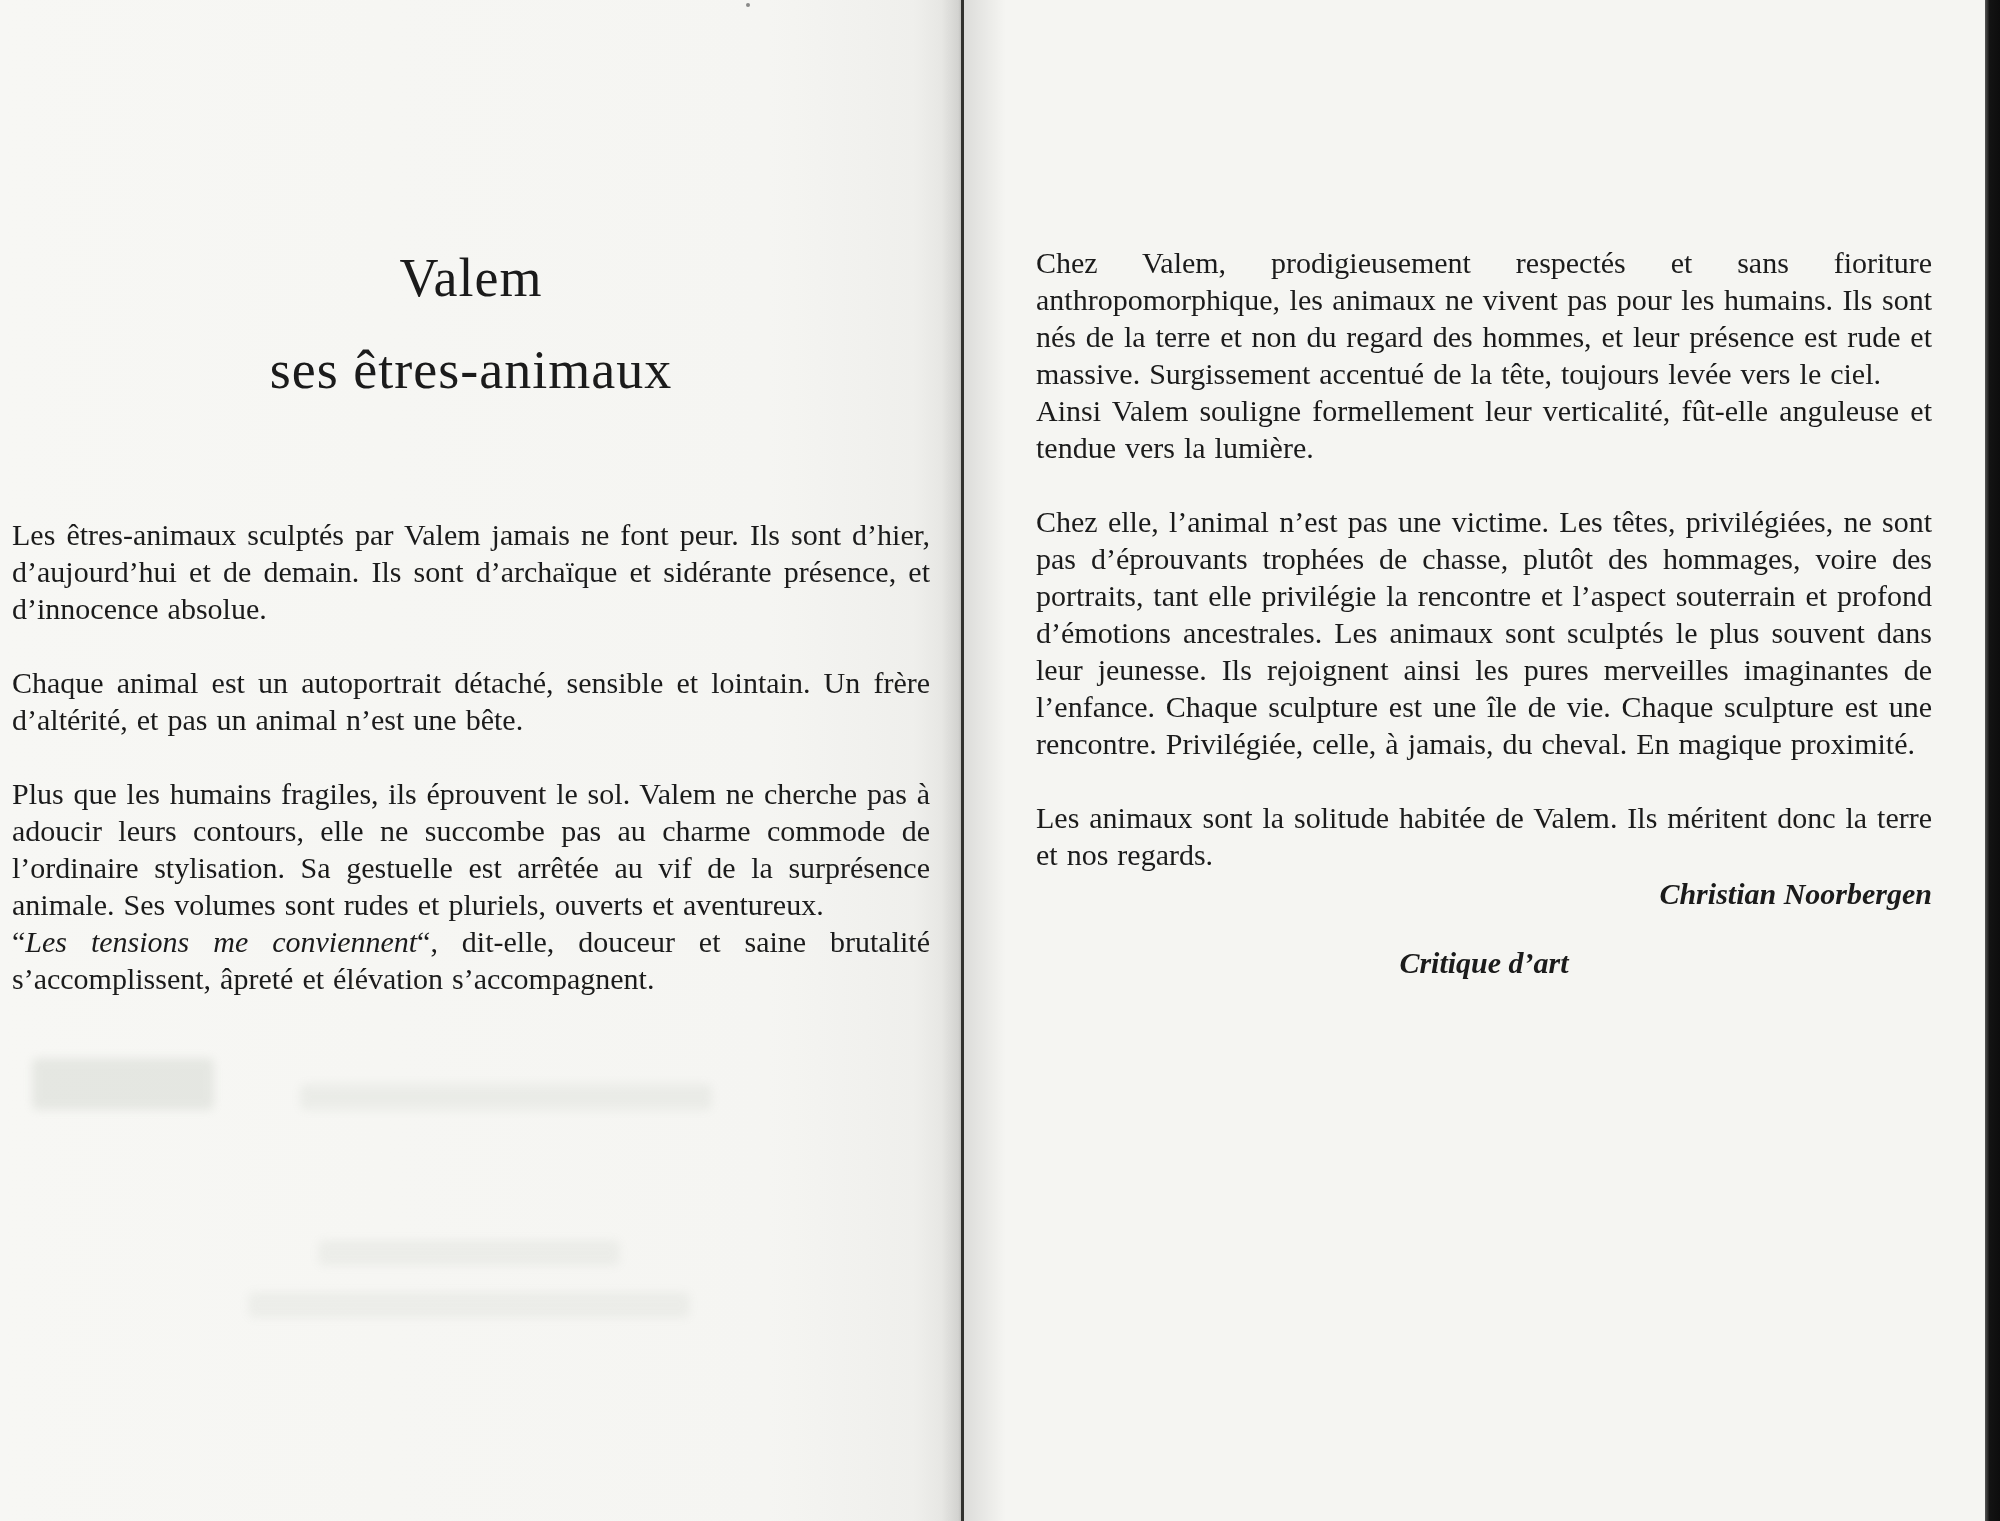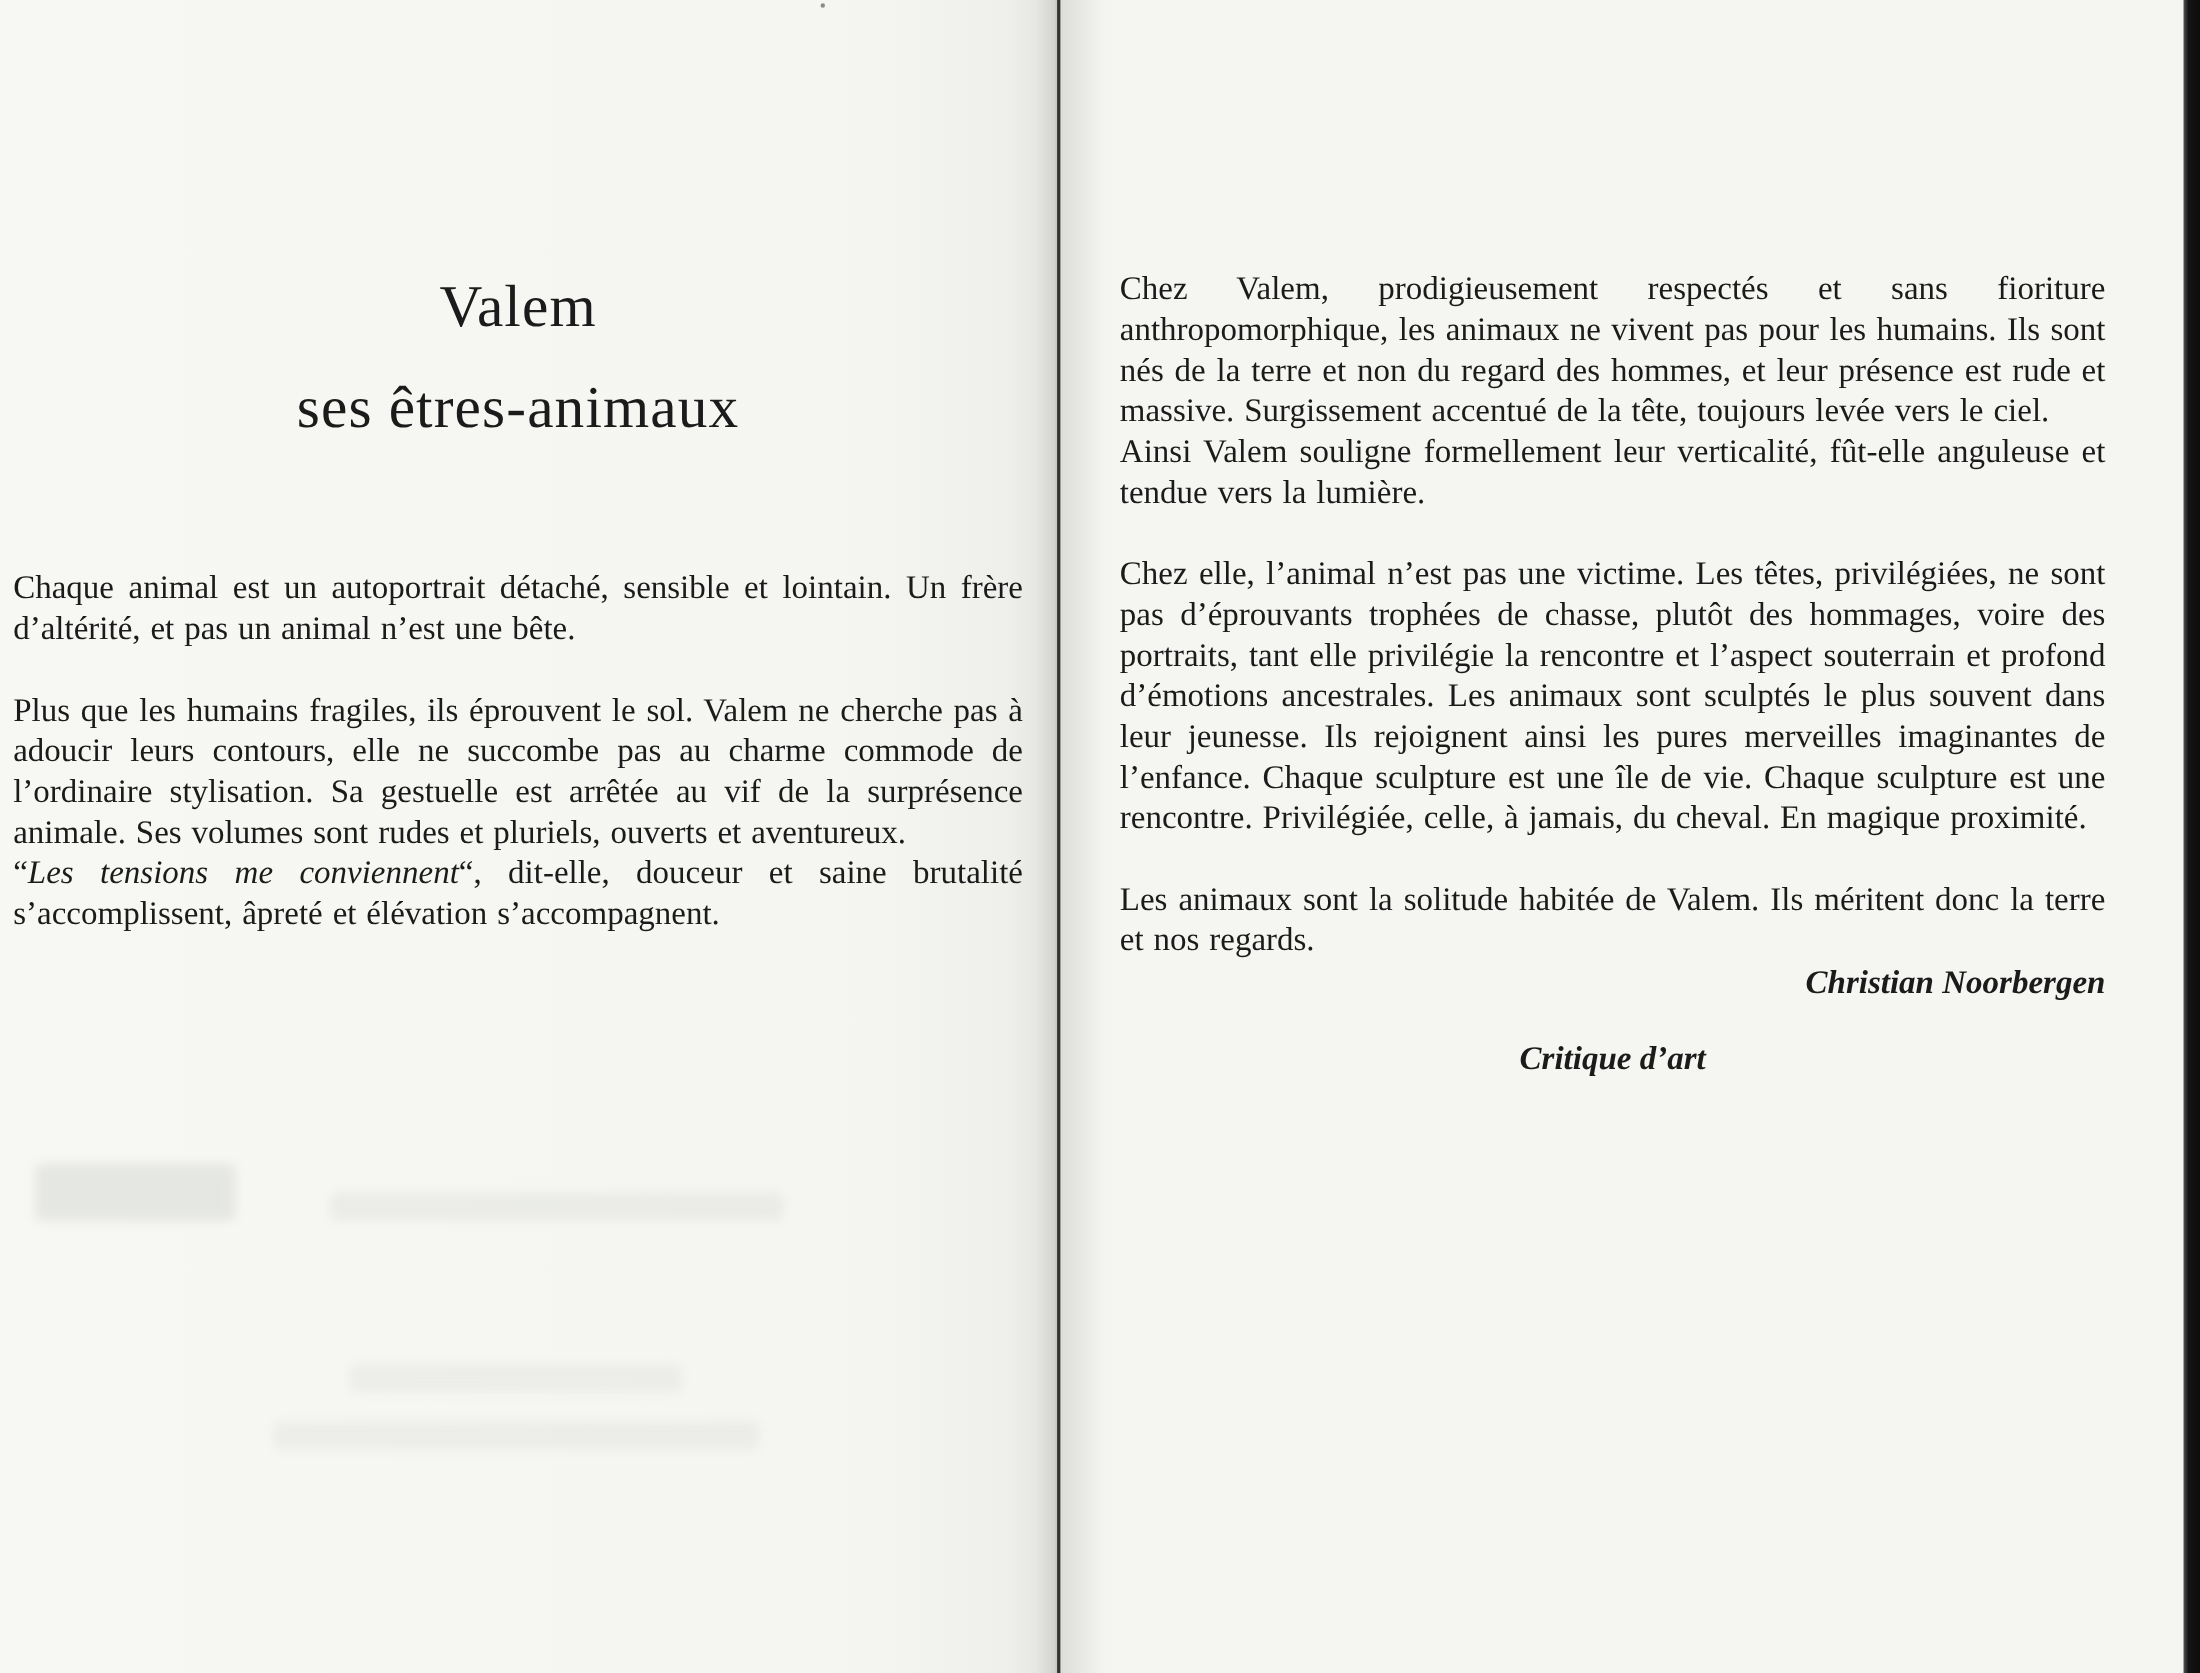--- a/index.html
+++ b/index.html
@@ -17,21 +17,21 @@
     background:linear-gradient(90deg,#f7f7f4 0%,#f5f5f2 80%,#efefec 95%,#e2e2df 99.6%,#cfcfcc 100%);
   }
   .left-inner{position:absolute;left:12px;top:0;width:918px;}
   .doc-title-block{margin-top:232px;text-align:center;line-height:92px;font-size:54px;letter-spacing:1px;}
   .left-body{margin-top:100px;}
   
   .page-right{
     position:absolute;left:965px;top:0;width:1021px;height:1521px;
     background:linear-gradient(90deg,#dcdcd9 0%,#ececе9 1.5%,#f3f3f0 4%,#f6f6f3 10%,#f6f6f3 97%,#f0f0ed 100%);
   }
-  .right-inner{position:absolute;left:53px;top:0;width:896px;}
+  .right-inner{position:absolute;left:71px;top:0;width:896px;}
   .right-body{margin-top:244px;}
   
   .gutter-line{position:absolute;left:961px;top:0;width:3px;height:1521px;background:#32322f;}
   .gutter-shadow-l{position:absolute;left:941px;top:0;width:20px;height:1521px;background:linear-gradient(90deg,rgba(0,0,0,0) 0%,rgba(0,0,0,0.08) 100%);}
   .gutter-shadow-r{position:absolute;left:964px;top:0;width:42px;height:1521px;background:linear-gradient(90deg,rgba(0,0,0,0.10) 0%,rgba(0,0,0,0) 100%);}
   .scan-edge-right{position:absolute;left:1985px;top:0;width:15px;height:1521px;background:linear-gradient(90deg,#555 0%,#131313 30%,#0d0d0d 100%);}
   
   .para{
     font-size:30px;line-height:37px;
     text-align:justify;text-justify:inter-word;
@@ -57,20 +57,21 @@
 
 <div class="spread">
 
   <div class="page-left">
     <div class="left-inner">
       <div class="doc-title-block">
         <div>Valem</div>
         <div>ses êtres-animaux</div>
       </div>
       <div class="left-body">
+          <p class="para"><span>Les êtres-animaux sculptés par Valem jamais ne font peur. Ils sont d’hier, d’aujourd’hui et de demain. Ils sont d’archaïque et sidérante présence, et d’innocence absolue.</span></p>
           <p class="para"><span>Chaque animal est un autoportrait détaché, sensible et lointain. Un frère d’altérité, et pas un animal n’est une bête.</span></p>
           <p class="para"><span>Plus que les humains fragiles, ils éprouvent le sol. Valem ne cherche pas à adoucir leurs contours, elle ne succombe pas au charme commode de l’ordinaire stylisation. Sa gestuelle est arrêtée au vif de la surprésence animale. Ses volumes sont rudes et pluriels, ouverts et aventureux.
 “</span><span class="it">Les tensions me conviennent</span><span>“, dit-elle, douceur et saine brutalité s’accomplissent, âpreté et élévation s’accompagnent.</span></p>
         </div>
     </div>
     <div class="ghost g1"></div>
     <div class="ghost g2"></div>
     <div class="ghost g3"></div>
     <div class="ghost g4"></div>
   </div>

